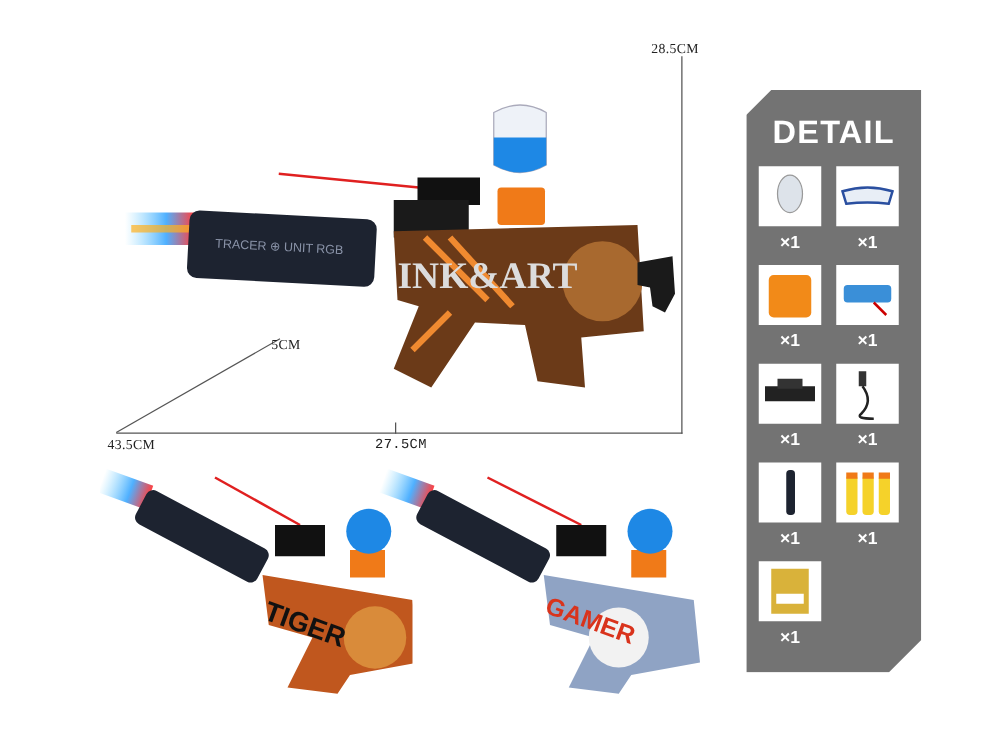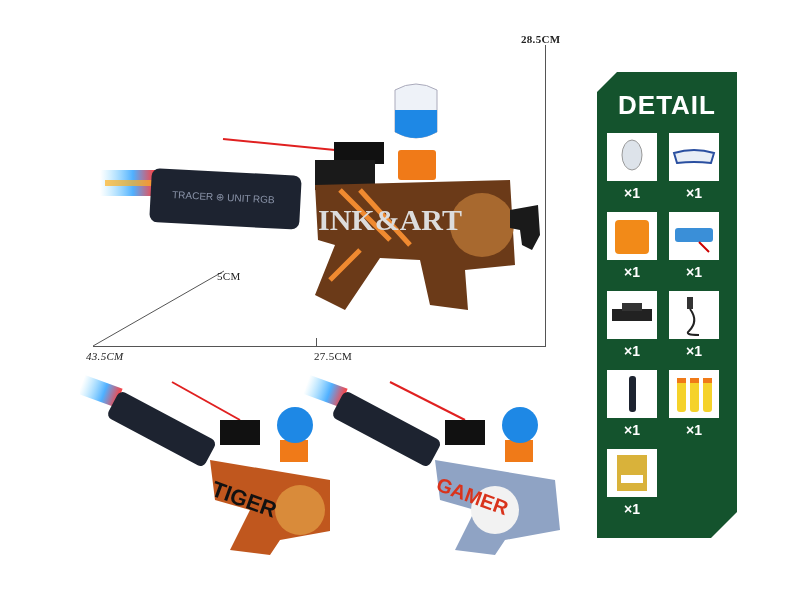--- a/index.html
+++ b/index.html
@@ -1,39 +1,39 @@
 <!DOCTYPE html>
 <html><head>
 <meta charset="utf-8">
 <style>
   html,body{margin:0;padding:0;}
   body{width:800px;height:600px;background:#ffffff;position:relative;overflow:hidden;font-family:"Liberation Sans",sans-serif;}
   .abs{position:absolute;}
   .dim{font-family:"Liberation Serif",serif;font-size:11px;color:#222;letter-spacing:0.3px;}
   .line{position:absolute;background:#555;}
   
-  .panel{position:absolute;left:597px;top:72px;width:155px;height:466px;background:#14532d;
+  .panel{position:absolute;left:597px;top:72px;width:155px;height:466px;background:#737373;
     clip-path:polygon(20px 0,140px 0,140px 440px,114px 466px,0 466px,0 20px);}
   .panel-title{position:absolute;left:0;top:18px;width:140px;text-align:center;color:#fff;font-weight:bold;font-size:26px;letter-spacing:1px;}
   .tile{position:absolute;width:50px;height:48px;background:#fff;}
   .qty{position:absolute;width:50px;text-align:center;color:#fff;font-size:14px;font-weight:bold;}
 </style>
 </head>
 <body>
 
 <div class="line" style="left:545px;top:45px;width:1px;height:302px;"></div>
 <div class="line" style="left:93px;top:346px;width:453px;height:1px;"></div>
 <div class="line" style="left:316px;top:338px;width:1px;height:9px;"></div>
 <svg class="abs" style="left:0;top:0" width="800" height="600">
   <line x1="93" y1="346" x2="224" y2="271" stroke="#555" stroke-width="1"></line>
 </svg>
-<div class="abs dim" style="left:521px;top:33px;font-weight:bold;">28.5CM</div>
+<div class="abs dim" style="left:521px;top:33px;">28.5CM</div>
 <div class="abs dim" style="left:217px;top:270px;">5CM</div>
-<div class="abs dim" style="left:86px;top:350px;font-style:italic;">43.5CM</div>
-<div class="abs dim" style="left:314px;top:350px;">27.5CM</div>
+<div class="abs dim" style="left:86px;top:350px;">43.5CM</div>
+<div class="abs dim" style="left:300px;top:350px;font-family:Liberation Mono, monospace;">27.5CM</div>
 
 <svg class="abs" style="left:90px;top:80px" width="460" height="240">
   <defs>
     <linearGradient id="rgb" x1="0" x2="1">
       <stop offset="0" stop-color="#7fd7ff" stop-opacity="0"></stop>
       <stop offset="0.6" stop-color="#4fb0ff"></stop>
       <stop offset="1" stop-color="#ff4040"></stop>
     </linearGradient>
   </defs>
 

